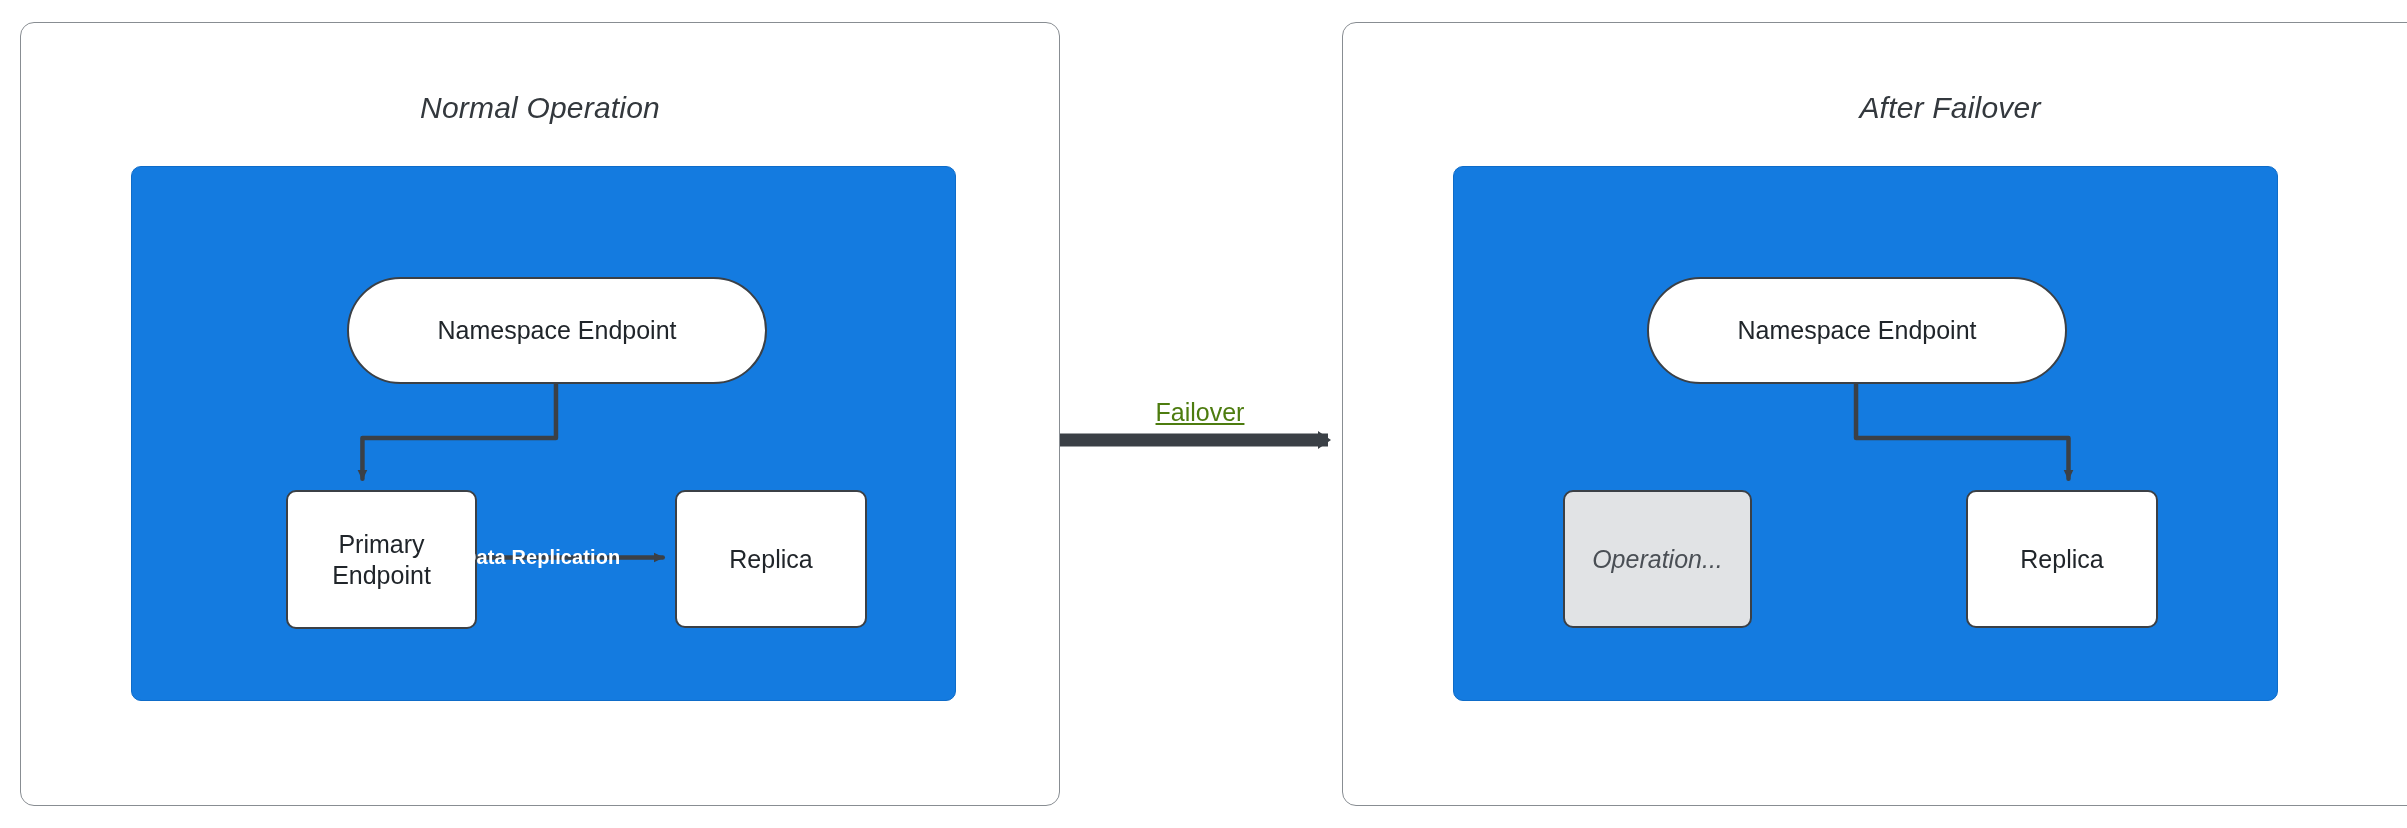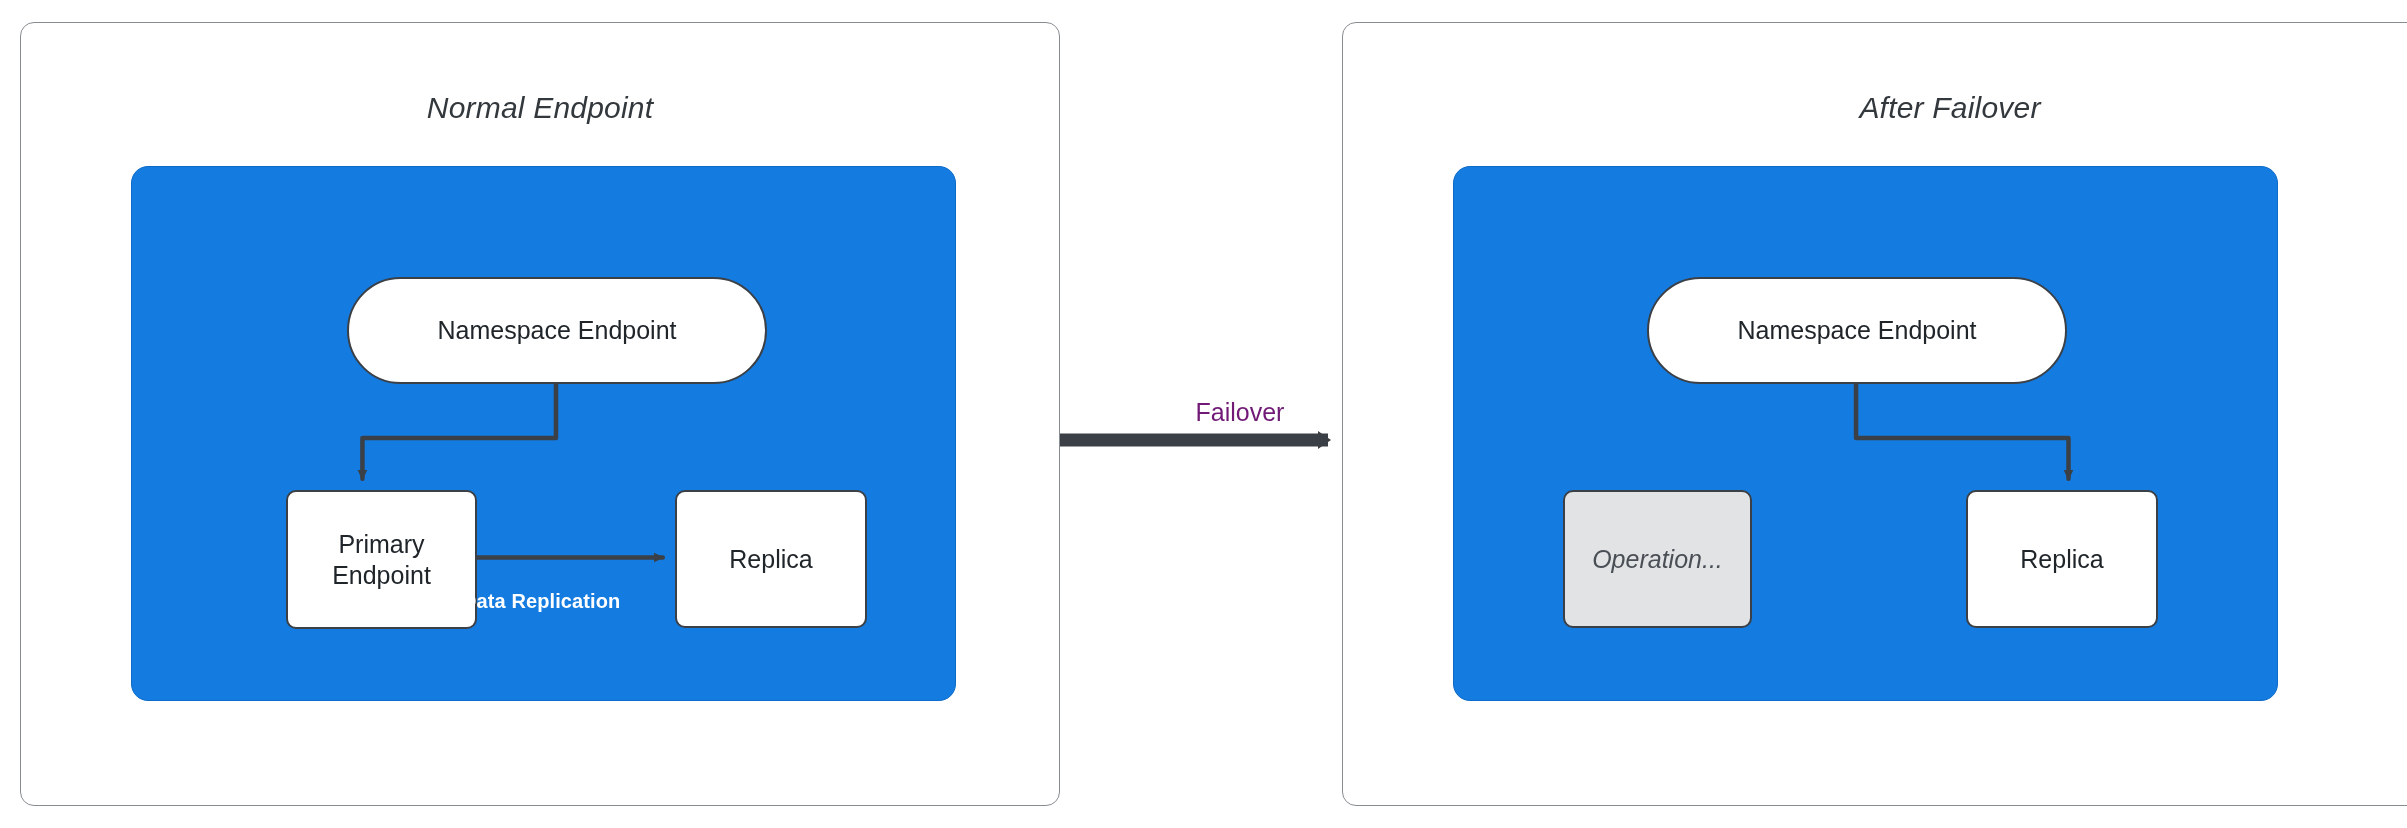--- a/index.html
+++ b/index.html
@@ -46,21 +46,21 @@
   }
   #panel-left  .panel-title { top: 68px; }
   #panel-right .panel-title { top: 68px; }
 
   
   .cluster {
     position: absolute;
     box-sizing: border-box;
     background: #147be0;
     border: 1.4px solid #0e6cc9;
-    border-radius: 17px;
+    border-radius: 10px;
   }
   #cluster-left  { left: 110px; top: 143px; width: 825px; height: 535px; }
   #cluster-right { left: 110px; top: 143px; width: 825px; height: 535px; }
 
   
   .node {
     position: absolute;
     box-sizing: border-box;
     background: #ffffff;
     border: 2.2px solid #3b4046;
@@ -107,51 +107,51 @@
   #failover-arrow-layer {
     position: absolute;
     left: 1040px;
     top: 380px;
     width: 320px;
     height: 120px;
     z-index: 4;
   }
   #failover-label {
     position: absolute;
-    left: 1080px;
+    left: 1040px;
     top: 398px;
     width: 320px;
     text-align: center;
     font-size: 25px;
-    color: #701a75;
+    color: #4d7c0f;
     z-index: 5;
     white-space: nowrap;
+    text-decoration: underline;
   }
 
   
   .edge-label {
     position: absolute;
     font-size: 20px;
     font-weight: bold;
     color: #ffffff;
     white-space: nowrap;
     z-index: 4;
     letter-spacing: 0.1px;
-    margin-top: 44px;
   }
   #label-data-replication { left: 330px; top: 379px; }
 </style>
 </head>
 <body>
 
 <div class="stage">
 
   <div class="panel" id="panel-left">
 
-    <div class="panel-title">Normal Endpoint</div>
+    <div class="panel-title">Normal Operation</div>
 
     <div class="cluster" id="cluster-left">
 
       <svg class="wires" viewBox="0 0 825 535" preserveAspectRatio="none">
         <defs>
           <marker id="arrowL1" markerWidth="11" markerHeight="11" refX="9" refY="5.5" orient="auto" markerUnits="userSpaceOnUse">
             <path d="M0,0.6 L10.5,5.5 L0,10.4 z" fill="#3b4046"></path>
           </marker>
           <marker id="arrowL2" markerWidth="11" markerHeight="11" refX="9" refY="5.5" orient="auto" markerUnits="userSpaceOnUse">
             <path d="M0,0.6 L10.5,5.5 L0,10.4 z" fill="#3b4046"></path>

